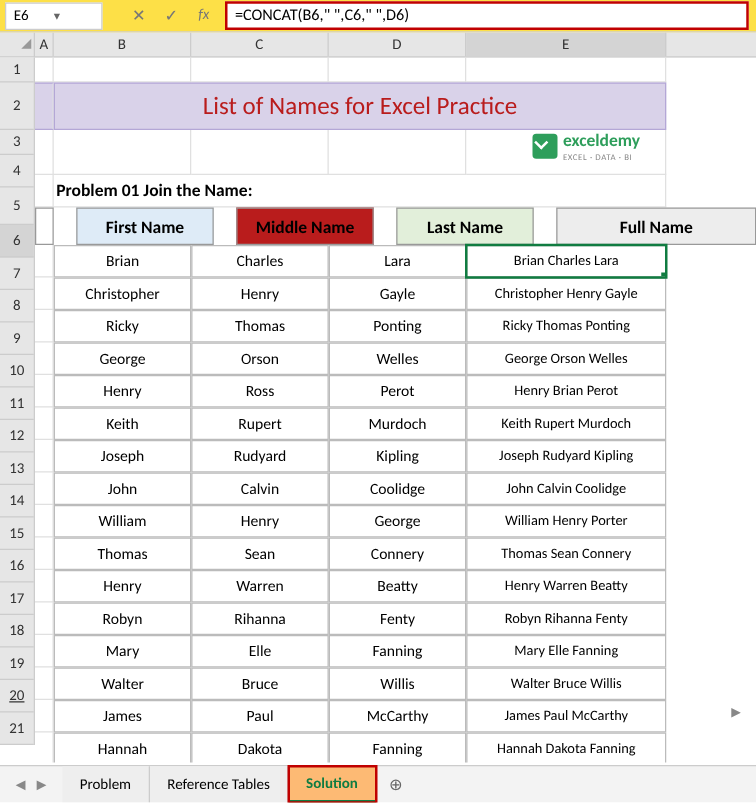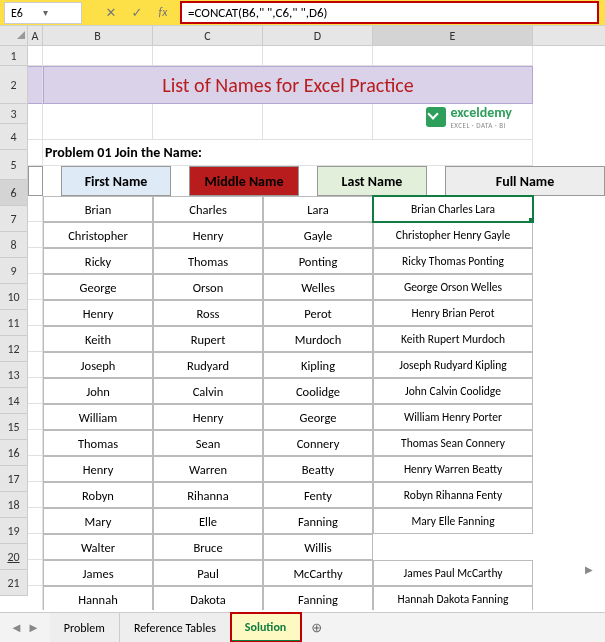--- a/index.html
+++ b/index.html
@@ -61,21 +61,21 @@
     .logo-icon { width:20px;height:20px;background:#2e9e5b;border-radius:3px;position:relative; }
     .logo-icon::before{content:'';position:absolute;top:3px;left:3px;width:6px;height:6px;border:2px solid #fff;border-top:none;border-left:none;transform:rotate(45deg);}
     .logo-text { font-weight:bold;color:#2e9e5b;font-size:14px;}
     .logo-sub{font-size:7px;color:#888;letter-spacing:0.5px;}
     
     .tabs-bar { position: absolute; bottom: 0; left: 0; right: 0; height: 30px; background: #f3f3f3; border-top: 1px solid #ccc; display: flex; align-items: center; }
     .tab-nav { display:flex; gap:4px; padding:0 10px; color:#888; }
     .tab-nav span{cursor:pointer;}
     .tabs { display: flex; height: 100%; }
     .tab { padding: 0 14px; border-right: 1px solid #ccc; display:flex;align-items:center; background:#eee; font-size:12px; cursor:pointer; }
-    .tab.active { background: #fef9c3; border-bottom: 2px solid #107c41; font-weight: bold; color: #107c41; outline:2px solid #c00000; outline-offset:-1px;}
+    .tab.active { background: #fdba74; border-bottom: 2px solid #107c41; font-weight: bold; color: #107c41; outline:2px solid #c00000; outline-offset:-1px;}
     .tab-add { padding:0 10px; color:#666; cursor:pointer;}
     .scroll-right{position:absolute;right:2px;bottom:34px;width:18px;font-size:10px;color:#888;}
   </style>
 </head>
 <body>
 
 <div class="formula-bar">
   <div class="name-box">
     <span>E6</span>
     <span class="chev">▾</span>
@@ -247,20 +247,21 @@
         <div class="cell cB">Mary</div>
         <div class="cell cC">Elle</div>
         <div class="cell cD">Fanning</div>
         <div class="cell cE">Mary Elle Fanning</div>
       </div>
       <div class="row data" style="height: 26px;">
         <div class="cell cA"></div>
         <div class="cell cB">Walter</div>
         <div class="cell cC">Bruce</div>
         <div class="cell cD">Willis</div>
+        <div class="cell cE">Walter Bruce Willis</div>
       </div>
       <div class="row data" style="height: 26px;">
         <div class="cell cA"></div>
         <div class="cell cB">James</div>
         <div class="cell cC">Paul</div>
         <div class="cell cD">McCarthy</div>
         <div class="cell cE">James Paul McCarthy</div>
       </div>
       <div class="row data" style="height: 26px;">
         <div class="cell cA"></div>

